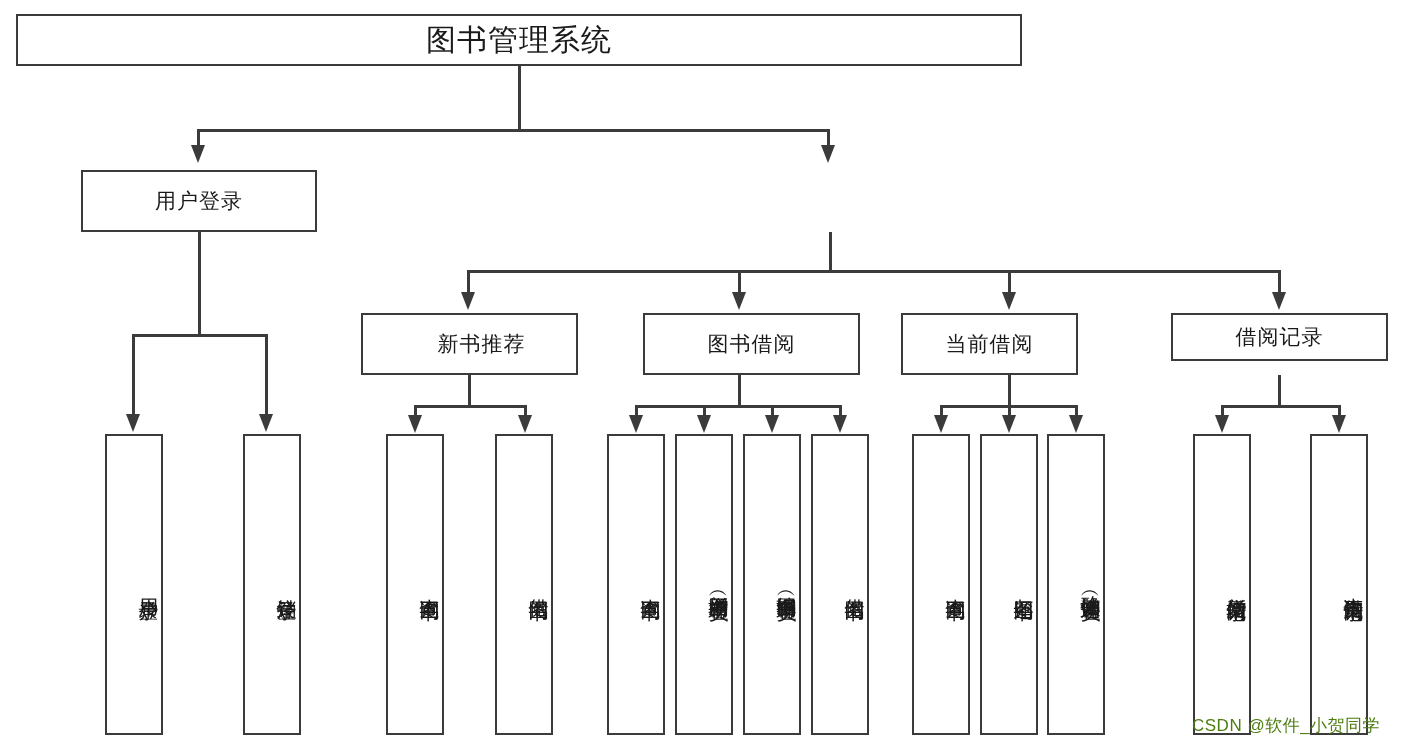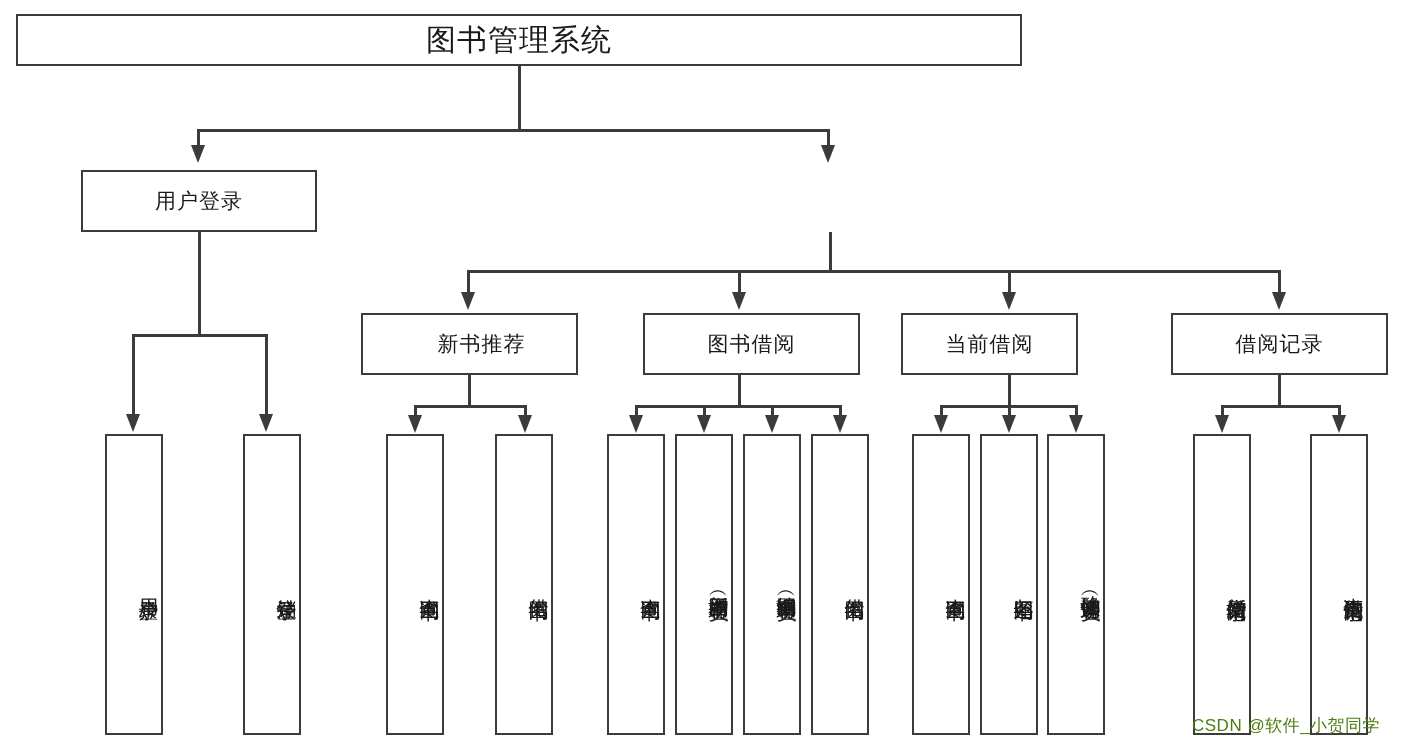--- a/index.html
+++ b/index.html
@@ -118,21 +118,21 @@
 
   <div class="node h-text" style="left:361px;top:313px;width:217px;height:62px;padding-left:24px;">
     <span class="lbl">新书推荐</span>
   </div>
   <div class="node h-text" style="left:631px;top:313px;width:217px;height:62px;margin-left:12px;">
     <span class="lbl">图书借阅</span>
   </div>
   <div class="node h-text" style="left:901px;top:313px;width:177px;height:62px;">
     <span class="lbl">当前借阅</span>
   </div>
-  <div class="node h-text" style="left:1171px;top:313px;width:217px;height:62px;justify-content:center;">
+  <div class="node h-text" style="left:1171px;top:313px;width:217px;height:48px;justify-content:center;">
     <span class="lbl">借阅记录</span>
   </div>
 
   <div class="seg v" style="left:468px;top:375px;width:3px;height:32px;"></div>
   <div class="seg h" style="left:414px;top:405px;width:113px;height:3px;"></div>
   <div class="seg v" style="left:414px;top:405px;width:3px;height:12px;"></div>
   <div class="arrow" style="left:408px;top:415px;"></div>
   <div class="seg v" style="left:524px;top:405px;width:3px;height:12px;"></div>
   <div class="arrow" style="left:518px;top:415px;"></div>
 

